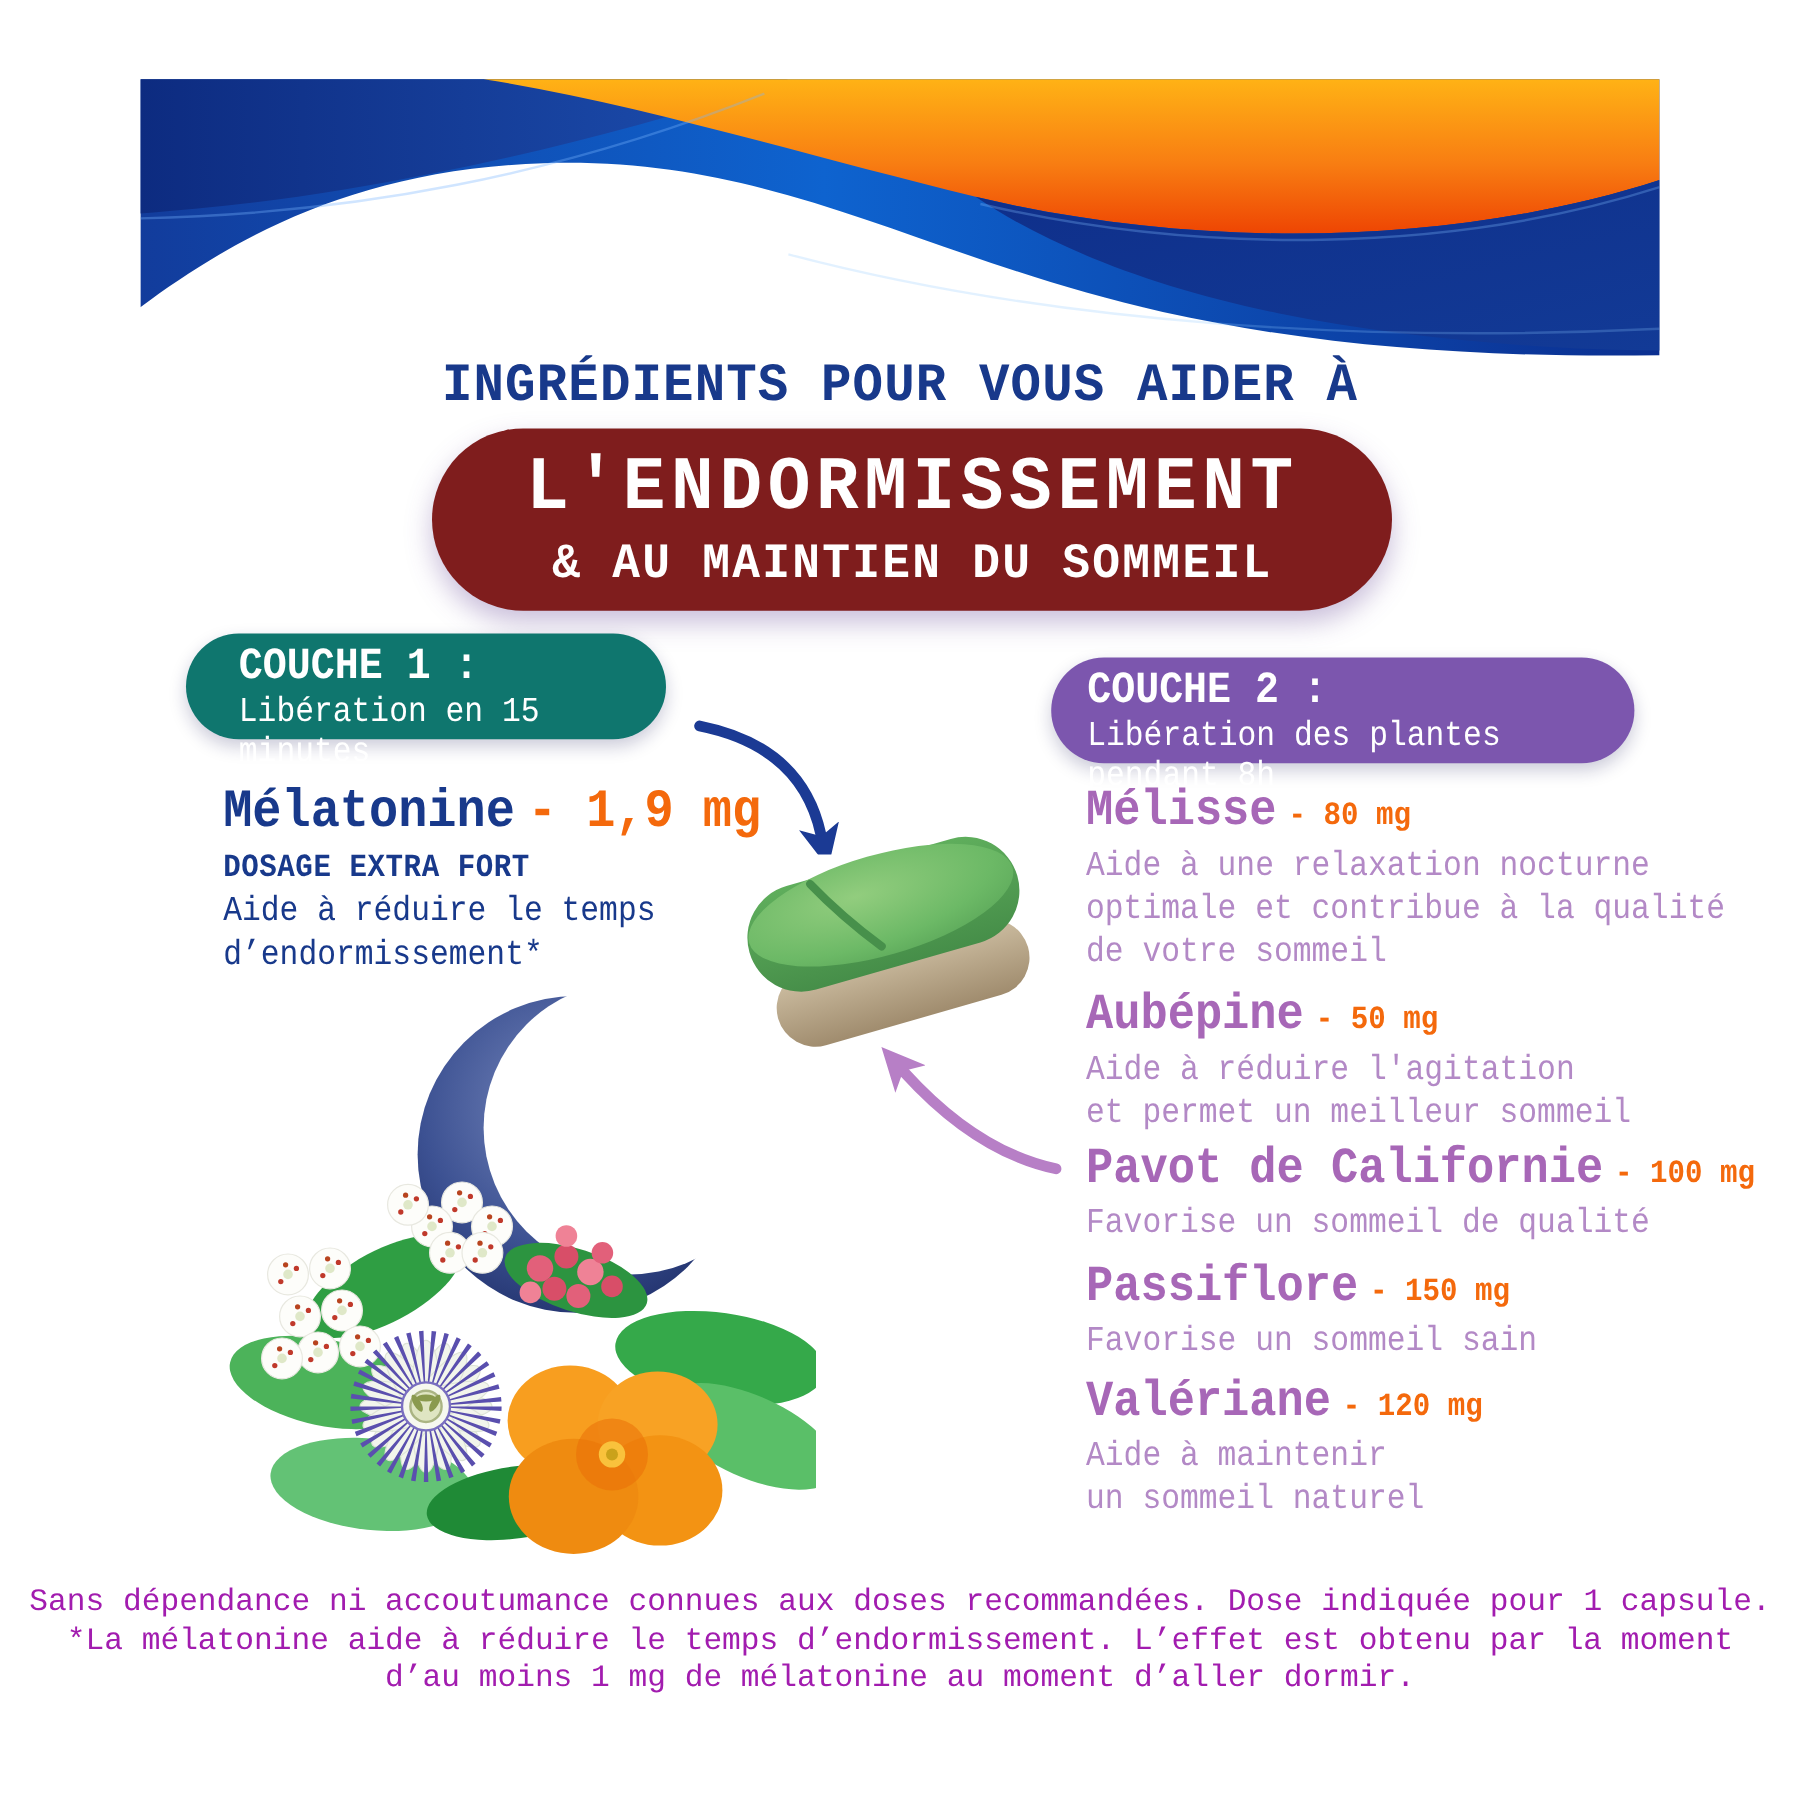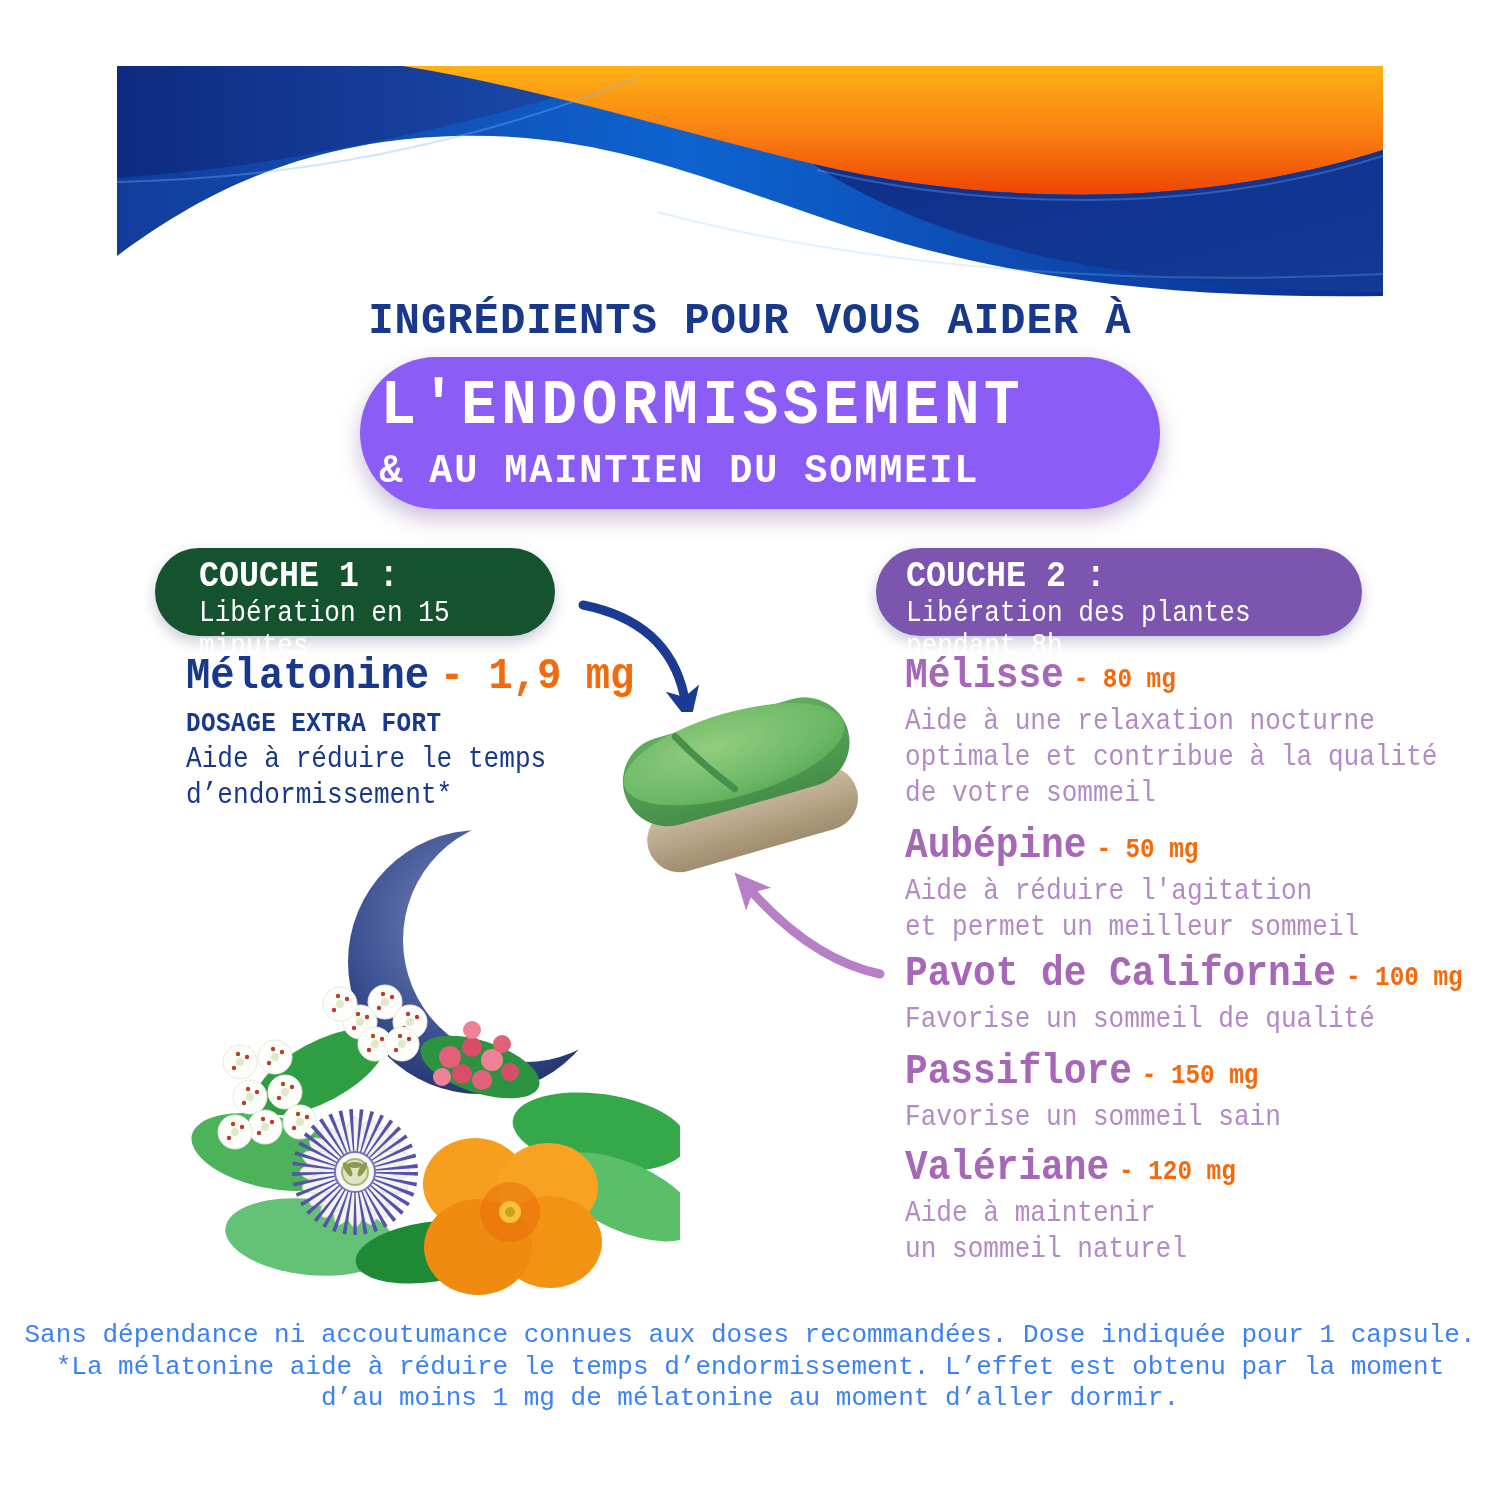--- a/index.html
+++ b/index.html
@@ -8,30 +8,30 @@
   .abs{position:absolute;}
   .cond{transform:scaleX(.9);transform-origin:0 0;}
   .cond-c{transform:scaleX(.94);transform-origin:50% 50%;}
 
   
   #wave{left:117px;top:62px;width:1266px;height:238px;}
 
   
   .kicker{left:0;right:0;top:296px;text-align:center;font-weight:bold;font-size:45px;
           letter-spacing:1px;color:#18398b;}
-  .banner{left:360px;top:357px;width:800px;height:152px;border-radius:78px;background:#8b5cf6;
+  .banner{left:360px;top:357px;width:800px;height:152px;border-radius:78px;background:#7f1d1d;
           box-shadow:0 10px 22px rgba(100,70,150,.35);display:flex;flex-direction:column;
-          align-items:flex-start;justify-content:center;}
+          align-items:center;justify-content:center;}
   .banner-main{font-weight:bold;font-size:63px;letter-spacing:5px;color:#ffffff;line-height:1;}
   .banner-sub{font-weight:bold;font-size:41px;letter-spacing:2px;color:#ffffff;line-height:1;margin-top:13px;}
 
   
   .badge{height:88px;border-radius:44px;color:#fff;box-sizing:border-box;
          box-shadow:0 6px 14px rgba(20,20,80,.22);}
-  .badge1{left:155px;top:548px;width:400px;background:#14532d;padding:8px 0 0 44px;}
+  .badge1{left:155px;top:528px;width:400px;background:#0f766e;padding:8px 0 0 44px;}
   .badge2{left:876px;top:548px;width:486px;background:#7c56ae;padding:8px 0 16px 30px;}
   .badge-title{font-weight:bold;font-size:37px;line-height:41px;}
   .badge-sub{font-size:29px;line-height:33px;}
 
   
   .mela{left:186px;top:652px;width:470px;color:#18398b;}
   .mela-head{display:flex;align-items:baseline;font-weight:bold;font-size:45px;line-height:50px;}
   .mela-dose{color:#f4690c;margin-left:12px;white-space:nowrap;}
   .mela-strong{font-weight:bold;font-size:27px;line-height:32px;margin-top:6px;letter-spacing:.5px;}
   .mela-desc{font-size:29px;line-height:36px;}
@@ -45,21 +45,21 @@
   .plant-desc{font-size:29px;line-height:36px;color:#b389c6;white-space:nowrap;}
   .plant-head + .plant-desc{margin-top:4px;}
 
   
   #arrow-blue{left:540px;top:592px;width:160px;height:120px;}
   #tablet{left:600px;top:685px;width:285px;height:200px;}
   #arrow-purple{left:728px;top:868px;width:165px;height:118px;}
   #moonflowers{left:180px;top:822px;width:500px;height:480px;}
 
   
-  .disclaimer{left:0;right:0;top:1320px;text-align:center;color:#3b82f6;
+  .disclaimer{left:0;right:0;top:1320px;text-align:center;color:#a21caf;
               font-size:26px;line-height:31.5px;}
 </style>
 </head>
 <body>
 
 <div id="canvas">
 
   <svg id="wave" class="abs" viewBox="0 0 1266 238" preserveAspectRatio="none">
     <defs>
       <linearGradient id="gBlue" x1="0" y1="0" x2="1" y2="0">

